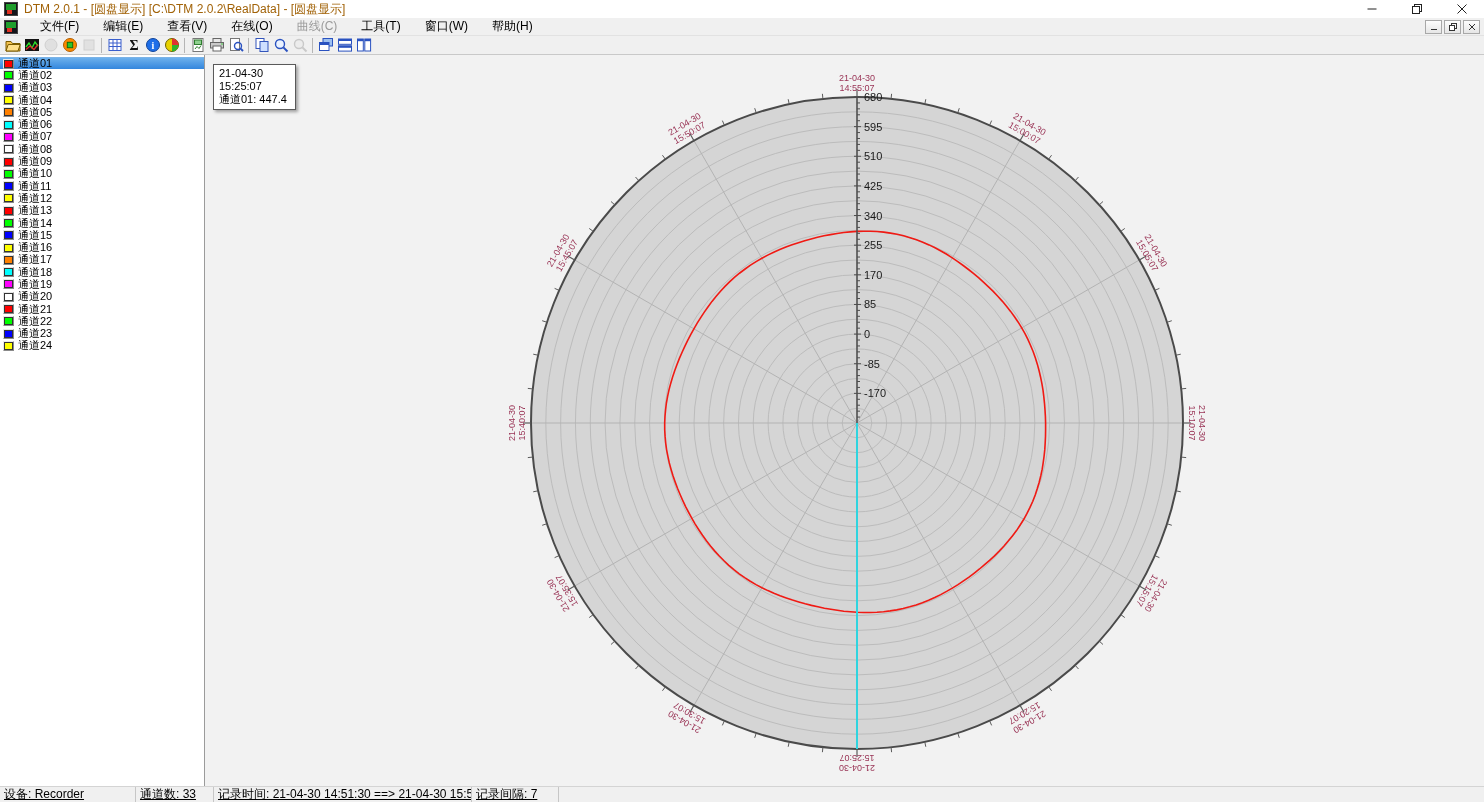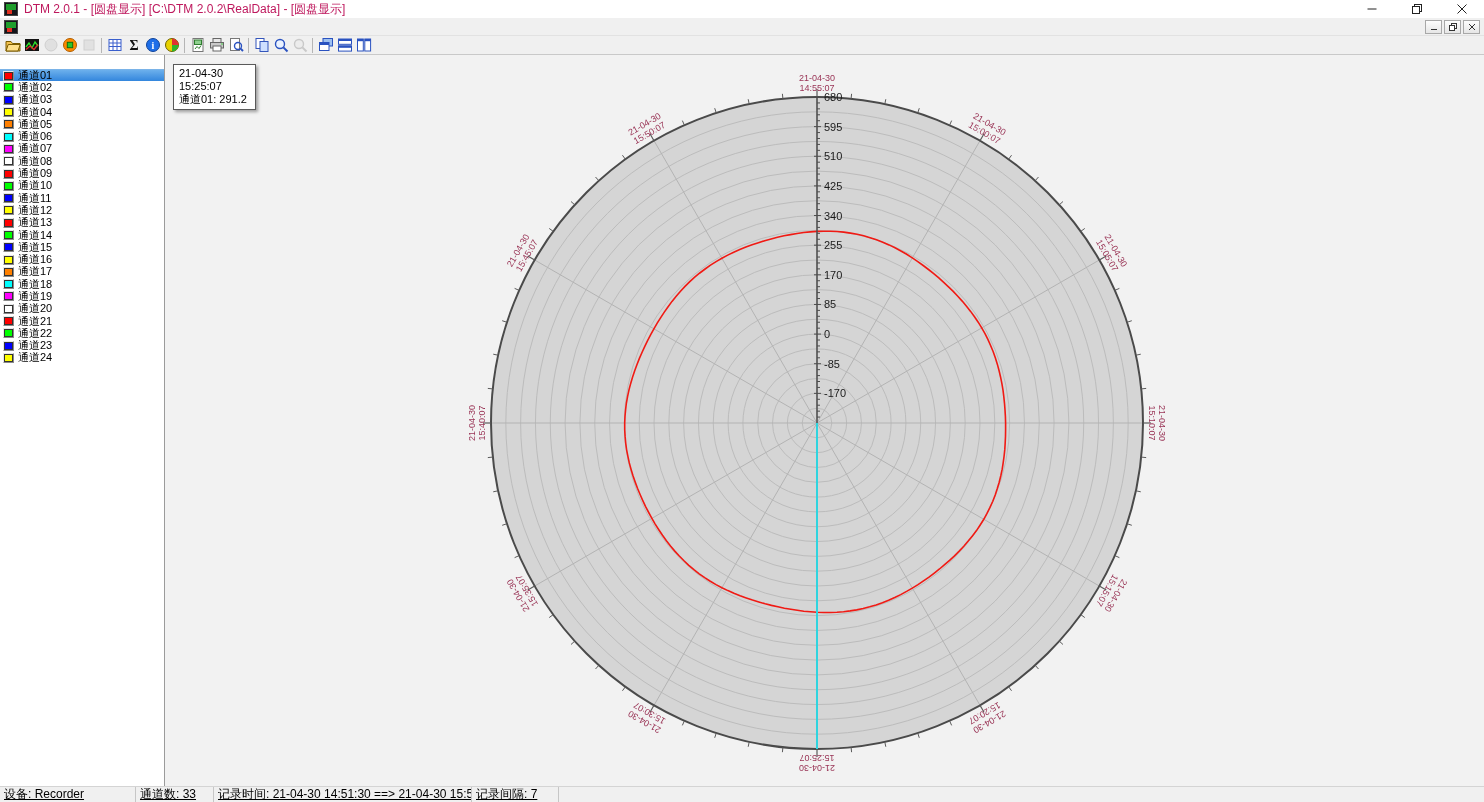--- a/index.html
+++ b/index.html
@@ -1,21 +1,21 @@
 <!DOCTYPE html>
 <html><head>
 <meta charset="utf-8">
 <style>
   * { margin:0; padding:0; box-sizing:border-box; }
   html,body { width:1484px; height:802px; overflow:hidden;
     font-family:"Liberation Sans", sans-serif; background:#f0f0f0; }
 
   
   .titlebar { height:18px; background:#ffffff; display:flex; align-items:center;
-    font-size:12px; color:#be185d; }
+    font-size:12px; color:#a16207; }
   .titlebar .app-icon { width:14px; height:14px; margin:0 6px 0 4px; position:relative;
     background:#15151a; border:1px solid #444; }
   .titlebar .app-icon .g { position:absolute; left:1px; top:1px; right:1px; height:6px; background:#1f9e2c; }
   .titlebar .app-icon .r { position:absolute; left:2px; bottom:1px; width:5px; height:4px; background:#e03020; }
   .titlebar .title-text { flex:0 0 auto; white-space:nowrap; }
   .titlebar .spacer { flex:1; }
   .win-btn { width:45px; height:18px; display:flex; align-items:center; justify-content:center; }
   .win-btn svg { width:10px; height:10px; }
 
   
@@ -35,22 +35,22 @@
   
   .toolbar { height:19px; background:#f0f0f0; display:flex; align-items:center;
     padding-left:3px; border-bottom:1px solid #c9c9c9; }
   .tb-btn { width:19px; height:17px; display:flex; align-items:center; justify-content:center; }
   .tb-btn svg { width:16px; height:16px; }
   .tb-btn.disabled { filter:grayscale(1) opacity(.45); }
   .tb-sep { width:1px; height:15px; background:#b5b5b5; margin:0 3px; }
 
   
   .content { height:731px; display:flex; background:#f2f2f2; }
-  .sidebar { width:165px; background:#ffffff; border-right:1px solid #9b9b9b;
-    padding-top:14px; overflow:hidden; }
+  .sidebar { width:205px; background:#ffffff; border-right:1px solid #9b9b9b;
+    padding-top:2px; overflow:hidden; }
   .chan-row { height:12.3px; display:flex; align-items:center; font-size:11px; padding-left:3px; color:#000; }
   .chan-row.selected { background:linear-gradient(#6cb0ec,#3386dd); border-top:1px solid #7ab3e8; }
   .chan-swatch { width:11px; height:10px; background:#d9d9d9; border:1px solid;
     border-color:#e8e8e8 #8a8a8a #8a8a8a #e8e8e8; margin-right:4px; display:block; }
   .chan-swatch i { display:block; width:100%; height:100%; border:1px solid #333; }
   .chartarea { flex:1; position:relative; background:#f2f2f2; }
   .chartarea svg.polar { position:absolute; left:0; top:0; }
 
   
   .tooltip { position:absolute; left:8px; top:9px; background:#ffffff;
@@ -88,20 +88,30 @@
     <svg viewBox="0 0 10 10">
         <path d="M0.5 0.5 L9.5 9.5 M9.5 0.5 L0.5 9.5" stroke="#222" stroke-width="1"></path>
       </svg>
   </div>
 </div>
 
 <div class="menubar">
   <div class="mdi-icon">
       <span class="g"></span>
       <span class="r"></span>
+    </div>
+  <div id="menu-items" style="display:flex;">
+      <div class="menu-item">文件(F)</div>
+      <div class="menu-item">编辑(E)</div>
+      <div class="menu-item">查看(V)</div>
+      <div class="menu-item">在线(O)</div>
+      <div class="menu-item disabled">曲线(C)</div>
+      <div class="menu-item">工具(T)</div>
+      <div class="menu-item">窗口(W)</div>
+      <div class="menu-item">帮助(H)</div>
     </div>
   <div class="spacer"></div>
   <div class="mdi-btn">
     <svg viewBox="0 0 8 8">
         <line x1="1" y1="6.5" x2="7" y2="6.5" stroke="#333"></line>
       </svg>
     </div>
   <div class="mdi-btn">
     <svg viewBox="0 0 8 8" fill="none" stroke="#333">
         <rect x="2.5" y="0.5" width="5" height="5"></rect>
@@ -596,21 +606,21 @@
           <text x="0" y="-6" text-anchor="middle" font-size="9" fill="#993355">15:45:07</text>
         </g>
         <g transform="translate(488.9999999999999,85.67571836627309) rotate(330)">
           <text x="0" y="-16" text-anchor="middle" font-size="9" fill="#993355">21-04-30</text>
           <text x="0" y="-6" text-anchor="middle" font-size="9" fill="#993355">15:50:07</text>
         </g>
       </svg>
     <div class="tooltip">
       <div>21-04-30</div>
       <div>15:25:07</div>
-      <div>通道01: 291.2</div>
+      <div>通道01: 447.4</div>
     </div>
   </div>
 </div>
 
 <div class="statusbar" id="statusbar">
     <div class="status-panel" style="width: 136px;">设备: Recorder</div>
     <div class="status-panel" style="width: 78px;">通道数: 33</div>
     <div class="status-panel" style="width: 258px;">记录时间: 21-04-30 14:51:30 ==&gt; 21-04-30 15:55:10</div>
     <div class="status-panel" style="width: 87px;">记录间隔: 7</div>
     <div class="status-panel" style="width: 95px; margin-top: 35px;">总时间:1H3M40S</div>

